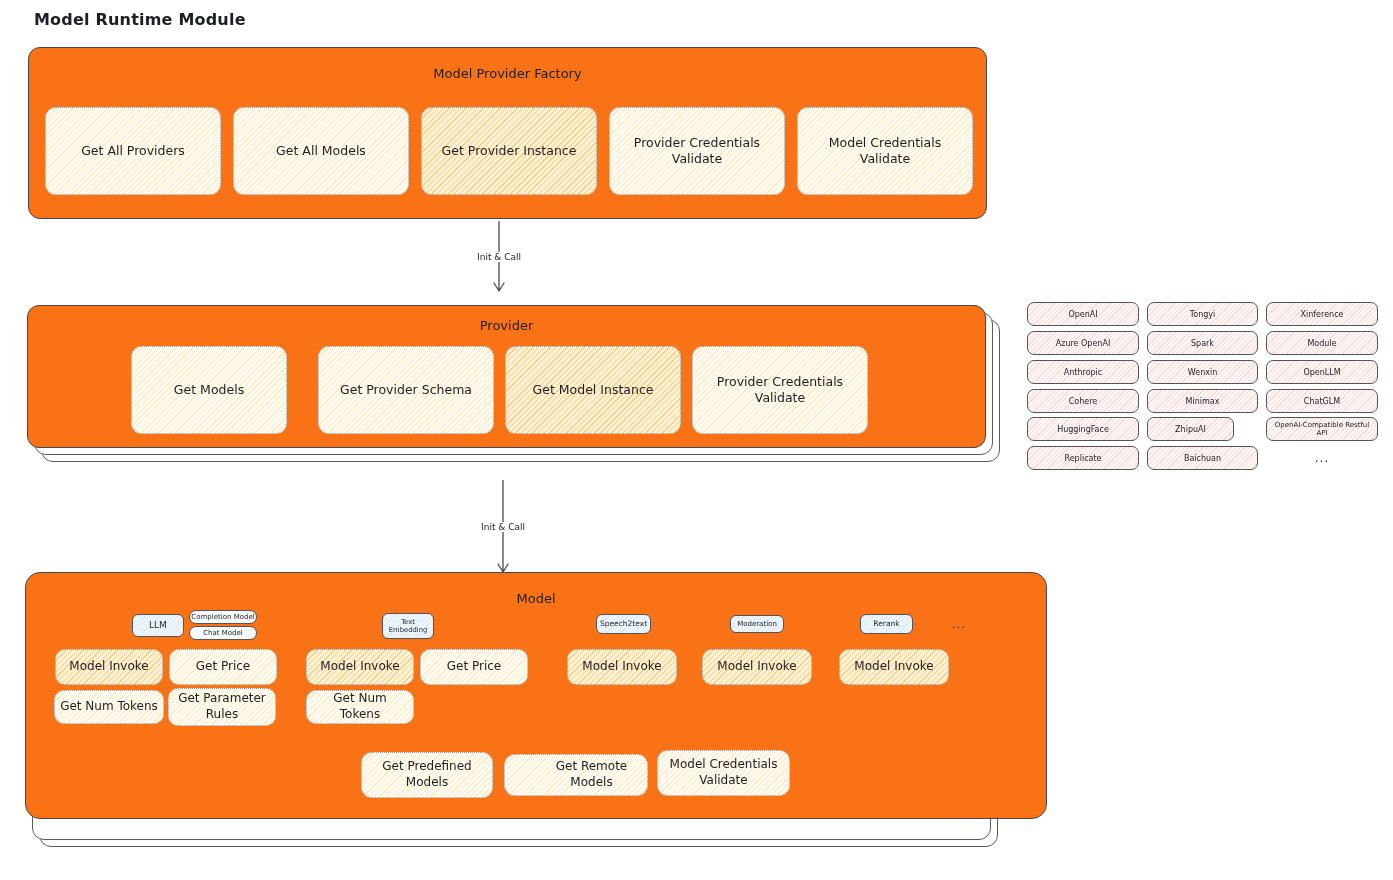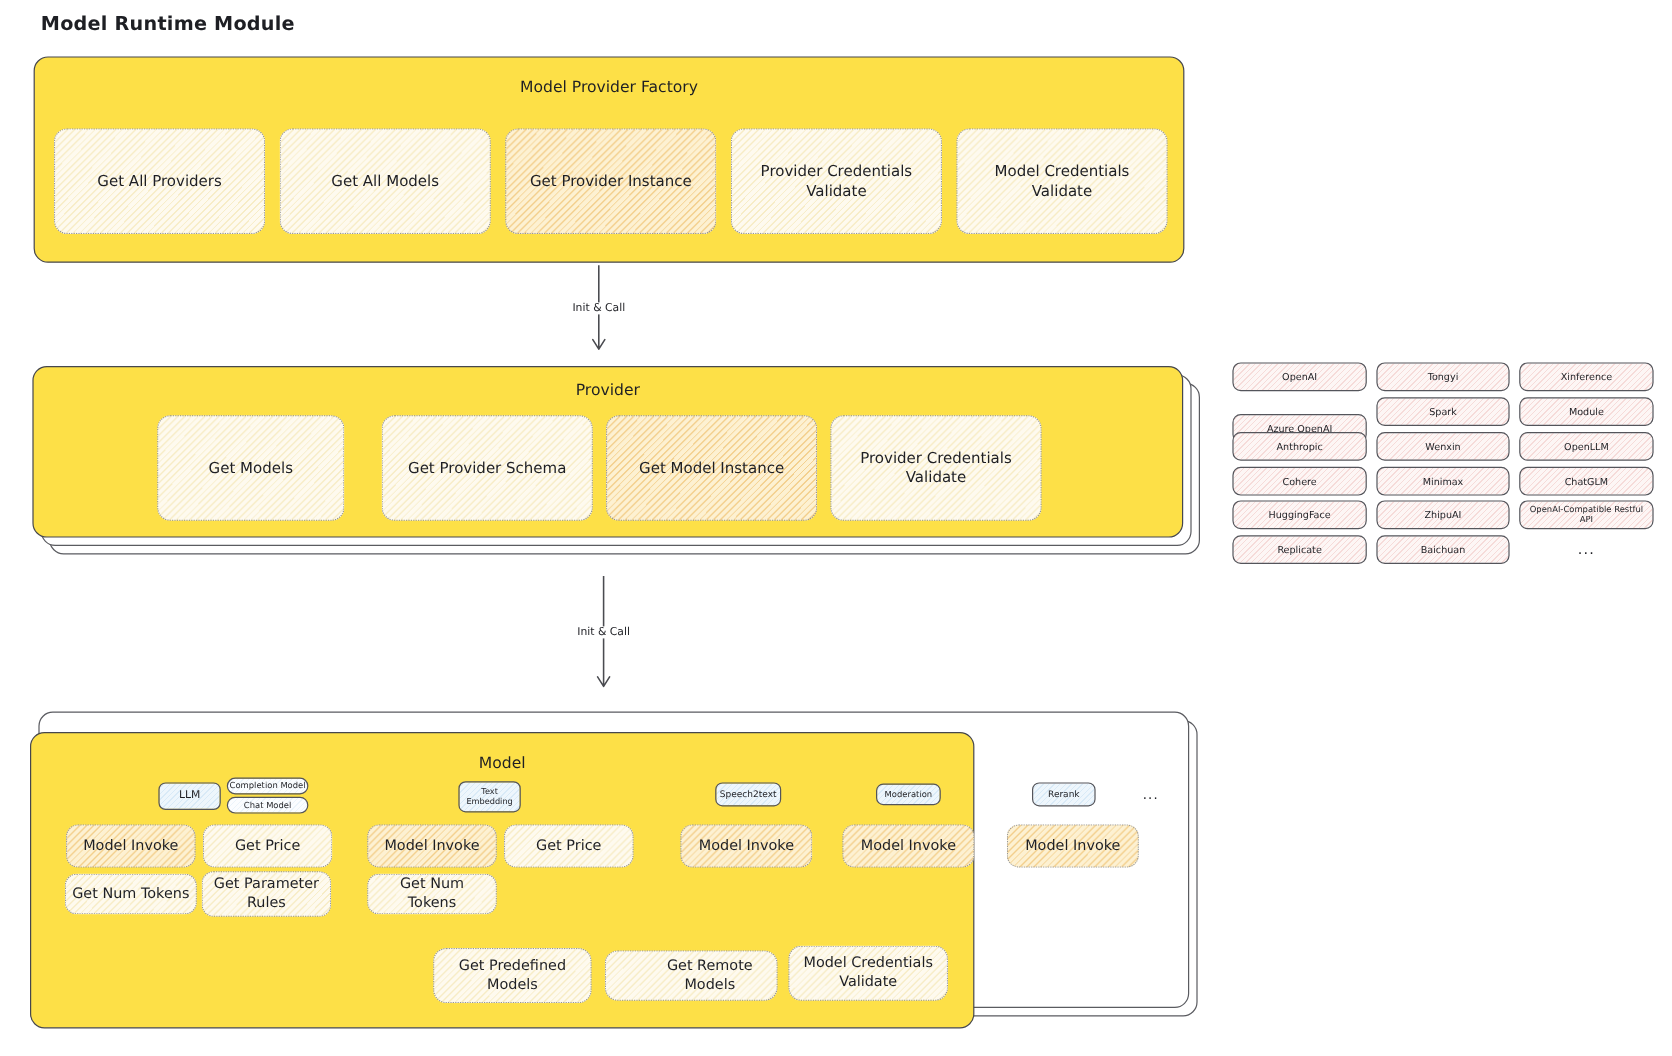--- a/index.html
+++ b/index.html
@@ -1,19 +1,19 @@
 <!DOCTYPE html>
 <html><head>
 <meta charset="utf-8">
 <style>
   html,body{margin:0;padding:0;background:#ffffff;}
   .canvas{position:relative;width:1393px;height:880px;background:#fff;
     font-family:"DejaVu Sans","Liberation Sans",sans-serif;color:#1e1f24;overflow:hidden;}
   .main-title{position:absolute;left:34px;top:10px;font-size:16px;font-weight:600;letter-spacing:.2px;}
-  .container{position:absolute;background:#fde047;border:1.4px solid #46474d;border-radius:12px;box-sizing:border-box;}
+  .container{position:absolute;background:#f97316;border:1.4px solid #46474d;border-radius:12px;box-sizing:border-box;}
   .layer{position:absolute;background:#fff;border:1.3px solid #5a5b60;border-radius:12px;box-sizing:border-box;}
   .container-title{position:absolute;left:0;right:0;text-align:center;font-size:13px;}
   .fn{position:absolute;display:flex;align-items:center;justify-content:center;text-align:center;
     border:1.4px dotted #94969a;border-radius:11px;font-size:12.5px;line-height:1.3;
     padding:0 7px;box-sizing:border-box;}
   .fn-sm{font-size:12px;padding:0 5px;}
   .hy{background:repeating-linear-gradient(135deg,#fefaef 0px,#fefaef 3px,#f7ecc5 3px,#f7ecc5 4px);}
   .ho{background:repeating-linear-gradient(135deg,#fdf1d2 0px,#fdf1d2 3px,#f3cf8c 3px,#f3cf8c 4px);}
   .pill{position:absolute;height:24px;display:flex;align-items:center;justify-content:center;text-align:center;
     border:1.2px solid #54555b;border-radius:7px;font-size:8px;box-sizing:border-box;padding:0 3px;
@@ -53,48 +53,48 @@
   <div class="layer" style="left:34px;top:312px;width:959px;height:143px;"></div>
   <div class="container" style="left:27px;top:305px;width:959px;height:143px;">
     <div class="container-title" style="top:12px;">Provider</div>
     <div class="fn hy" style="left:103px;top:40px;width:156px;height:88px;">Get Models</div>
     <div class="fn ho" style="left:477px;top:40px;width:176px;height:88px;">Get Model Instance</div>
     <div class="fn hy" style="left:290px;top:40px;width:176px;height:88px;">Get Provider Schema</div>
     <div class="fn hy" style="left:664px;top:40px;width:176px;height:88px;">Provider Credentials Validate</div>
   </div>
 
   <div class="pill" style="left:1027px;top:302px;width:112px;">OpenAI</div>
-  <div class="pill" style="left:1027px;top:345px;width:112px;">Azure OpenAI</div>
+  <div class="pill" style="left:1027px;top:331px;width:112px;">Azure OpenAI</div>
   <div class="pill" style="left:1027px;top:360px;width:112px;">Anthropic</div>
   <div class="pill" style="left:1027px;top:389px;width:112px;">Cohere</div>
   <div class="pill" style="left:1027px;top:417px;width:112px;">HuggingFace</div>
   <div class="pill" style="left:1027px;top:446px;width:112px;">Replicate</div>
 
   <div class="pill" style="left:1147px;top:302px;width:111px;">Tongyi</div>
   <div class="pill" style="left:1147px;top:331px;width:111px;">Spark</div>
   <div class="pill" style="left:1147px;top:360px;width:111px;">Wenxin</div>
   <div class="pill" style="left:1147px;top:389px;width:111px;">Minimax</div>
-  <div class="pill" style="left:1147px;top:417px;width:111px;">ZhipuAI</div>
+  <div class="pill" style="left:1147px;top:417px;width:87px;">ZhipuAI</div>
   <div class="pill" style="left:1147px;top:446px;width:111px;">Baichuan</div>
 
   <div class="pill" style="left:1266px;top:302px;width:112px;">Xinference</div>
   <div class="pill" style="left:1266px;top:331px;width:112px;">Module</div>
   <div class="pill" style="left:1266px;top:360px;width:112px;">OpenLLM</div>
   <div class="pill" style="left:1266px;top:389px;width:112px;">ChatGLM</div>
   <div class="pill pill-long" style="left:1266px;top:417px;width:112px;">OpenAI-Compatible Restful API</div>
   <div class="ellipsis" style="left:1266px;top:446px;width:112px;height:24px;">...</div>
 
   <svg class="arrow" style="left:495px;top:480px;" width="16" height="100" viewBox="0 0 16 100">
     <path d="M8 0 L8 92 M3 84 L8 92 L13 84" stroke="#4a4b50" stroke-width="1.3" fill="none" stroke-linecap="round" stroke-linejoin="round"></path>
   </svg>
   <div class="arrow-label" style="left:503px;top:522px;">Init &amp; Call</div>
 
   <div class="layer" style="left:39px;top:600px;width:959px;height:247px;"></div>
   <div class="layer" style="left:32px;top:593px;width:959px;height:247px;"></div>
-  <div class="container" style="left:25px;top:610px;width:787px;height:247px;">
+  <div class="container" style="left:25px;top:572px;width:1022px;height:247px;border-radius:15px;">
     <div class="container-title" style="top:18px;">Model</div>
 
     <div class="tab" style="left:106px;top:41px;width:52px;height:23px;font-size:9px;">LLM</div>
     <div class="tab tab-small" style="left:163px;top:37px;width:68px;height:14px;font-size:7px;">Completion Model</div>
     <div class="tab tab-small" style="left:163px;top:53px;width:68px;height:14px;font-size:7px;">Chat Model</div>
     <div class="tab" style="left:356px;top:40px;width:52px;height:26px;font-size:6.8px;padding:0 4px;">Text Embedding</div>
     <div class="tab" style="left:570px;top:41px;width:55px;height:20px;font-size:7.5px;">Speech2text</div>
     <div class="tab" style="left:704px;top:42px;width:54px;height:18px;font-size:7px;">Moderation</div>
     <div class="tab" style="left:834px;top:41px;width:53px;height:20px;font-size:7.5px;">Rerank</div>
     <div class="ellipsis" style="left:918px;top:41px;width:30px;height:20px;font-size:11px;">...</div>

